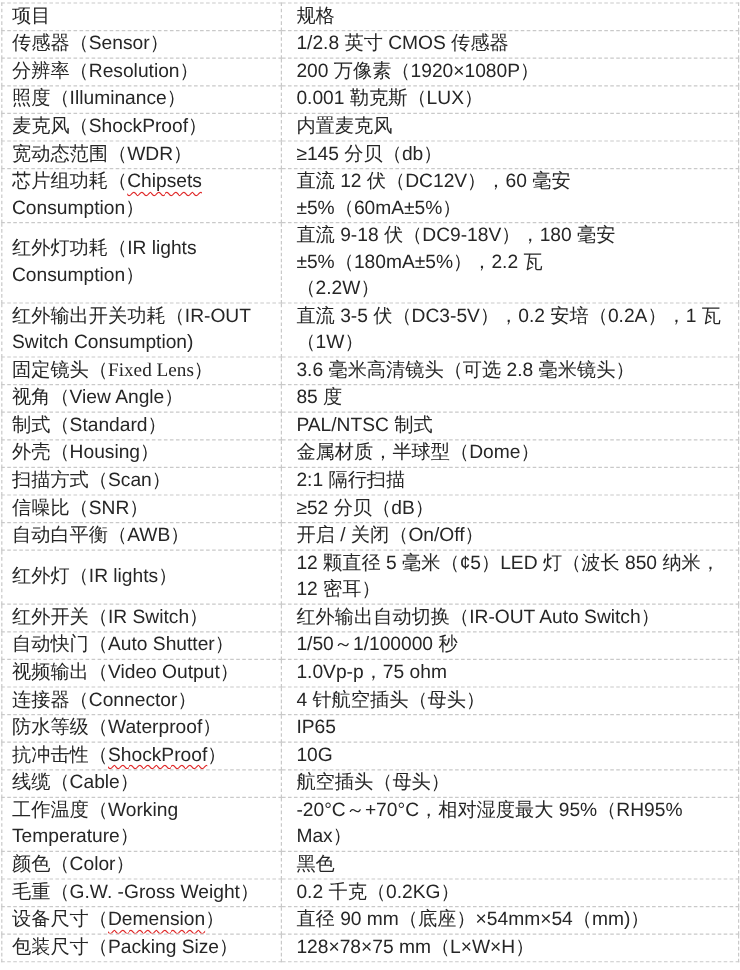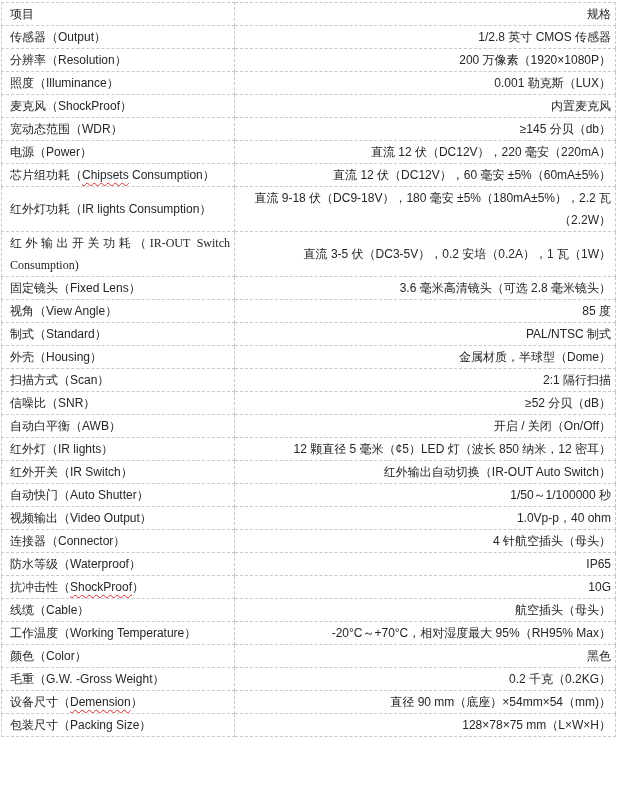--- a/index.html
+++ b/index.html
@@ -12,37 +12,36 @@
     color: #262626;
     width: 617px;
   }
   .doc-page {
     padding: 2px 0 0 1px;
   }
   table.spec-table {
     border-collapse: collapse;
     table-layout: fixed;
     width: 615px;
-    font-size: 12px;
+    font-size: 16px;
   }
   table.spec-table th,
   table.spec-table td {
     border: 1px dashed #c9c9c9;
     padding: 0 4px 0 8px;
     height: 22px;
     line-height: 22px;
     vertical-align: middle;
     font-weight: normal;
     text-align: left;
     overflow: hidden;
   }
   table.spec-table td.spec-cell,
   table.spec-table th.spec-head {
     padding-left: 12px;
-    text-align: right;
   }
   
   tbody tr:nth-child(9) td.item-cell {
     text-align: justify;
     text-justify: inter-character;
     font-family: Liberation Serif, serif;
   }
   .squiggle {
     text-decoration: underline;
     text-decoration-style: wavy;
@@ -61,42 +60,38 @@
       <col>
     </colgroup>
     <thead>
       <tr>
         <th class="item-head">项目</th>
         <th class="spec-head">规格</th>
       </tr>
     </thead>
     <tbody>
         <tr>
-          <td class="item-cell">传感器（Output）</td>
+          <td class="item-cell">传感器（Sensor）</td>
           <td class="spec-cell">1/2.8 英寸 CMOS 传感器</td>
         </tr>
         <tr>
           <td class="item-cell">分辨率（Resolution）</td>
           <td class="spec-cell">200 万像素（1920×1080P）</td>
         </tr>
         <tr>
           <td class="item-cell">照度（Illuminance）</td>
           <td class="spec-cell">0.001 勒克斯（LUX）</td>
         </tr>
         <tr>
           <td class="item-cell">麦克风（ShockProof）</td>
           <td class="spec-cell">内置麦克风</td>
         </tr>
         <tr>
           <td class="item-cell">宽动态范围（WDR）</td>
           <td class="spec-cell">≥145 分贝（db）</td>
-        </tr>
-        <tr>
-          <td class="item-cell">电源（Power）</td>
-          <td class="spec-cell">直流 12 伏（DC12V），220 毫安（220mA）</td>
         </tr>
         <tr>
           <td class="item-cell">芯片组功耗（<span class="squiggle">Chipsets</span> Consumption）</td>
           <td class="spec-cell">直流 12 伏（DC12V），60 毫安 ±5%（60mA±5%）</td>
         </tr>
         <tr>
           <td class="item-cell">红外灯功耗（IR lights Consumption）</td>
           <td class="spec-cell">直流 9-18 伏（DC9-18V），180 毫安 ±5%（180mA±5%），2.2 瓦<br>（2.2W）</td>
         </tr>
         <tr>
@@ -138,21 +133,21 @@
         <tr>
           <td class="item-cell">红外开关（IR Switch）</td>
           <td class="spec-cell">红外输出自动切换（IR-OUT Auto Switch）</td>
         </tr>
         <tr>
           <td class="item-cell">自动快门（Auto Shutter）</td>
           <td class="spec-cell">1/50～1/100000 秒</td>
         </tr>
         <tr>
           <td class="item-cell">视频输出（Video Output）</td>
-          <td class="spec-cell">1.0Vp-p，40 ohm</td>
+          <td class="spec-cell">1.0Vp-p，75 ohm</td>
         </tr>
         <tr>
           <td class="item-cell">连接器（Connector）</td>
           <td class="spec-cell">4 针航空插头（母头）</td>
         </tr>
         <tr>
           <td class="item-cell">防水等级（Waterproof）</td>
           <td class="spec-cell">IP65</td>
         </tr>
         <tr>

